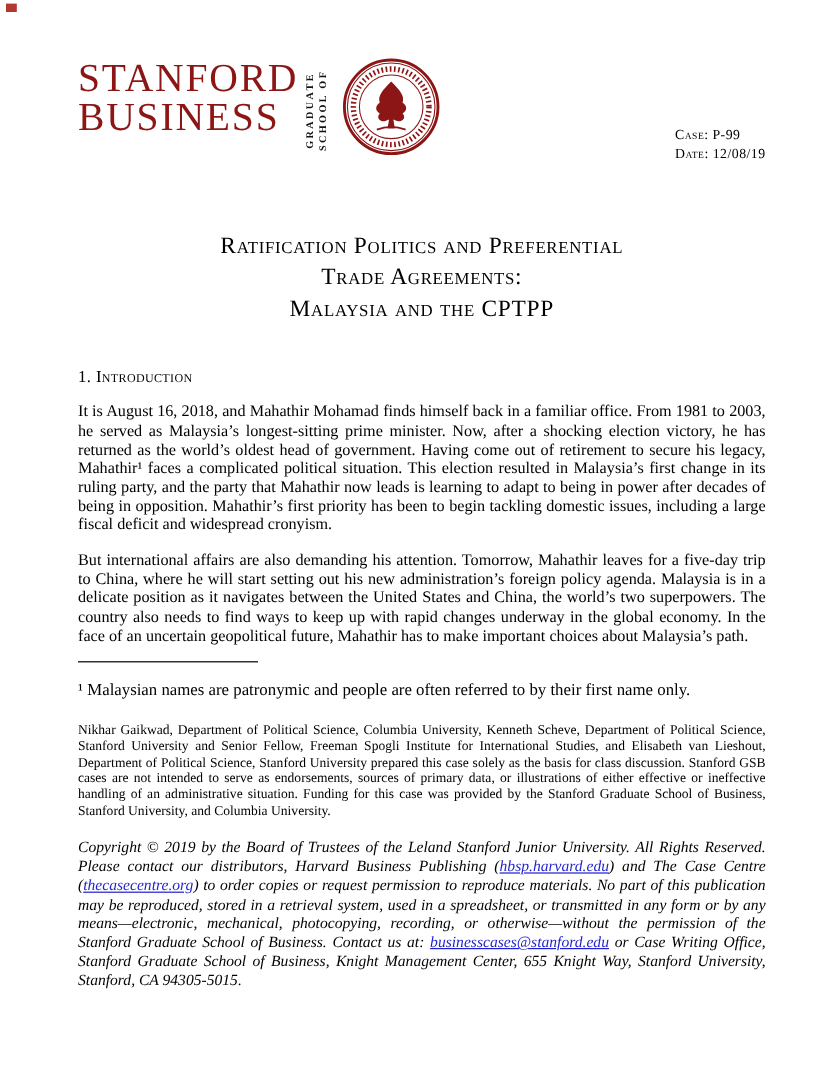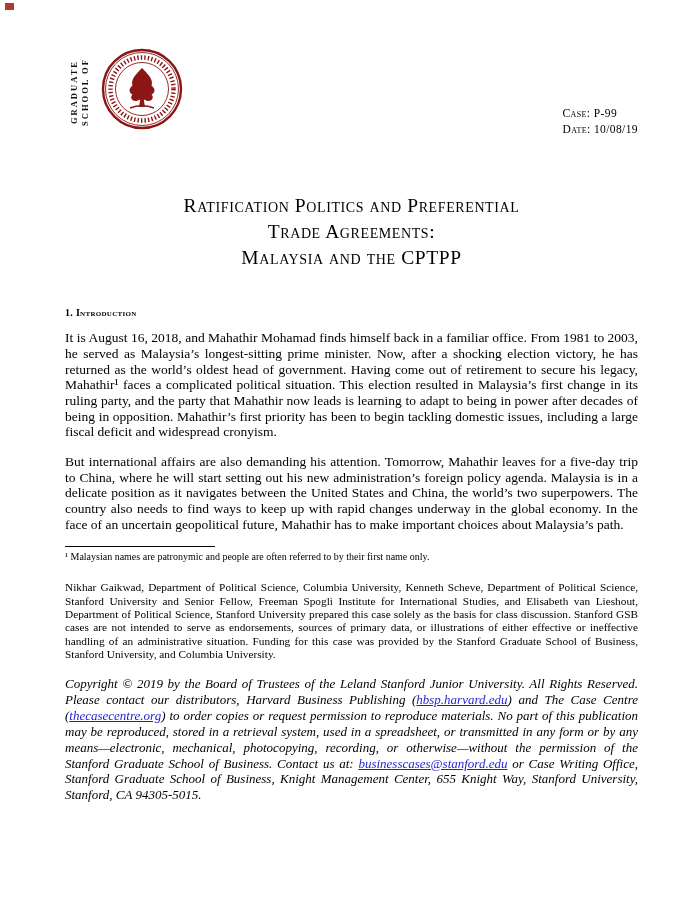--- a/index.html
+++ b/index.html
@@ -41,34 +41,34 @@
   
   .doc-title {
     margin-top:56px; text-align:center;
     font-variant:small-caps; font-size:19.5px; letter-spacing:0.6px;
     line-height:1.34; font-weight:400;
   }
 
   
   .section-heading {
     margin-top:36px;
-    font-weight:700; font-variant:small-caps;
-    font-size:10px; letter-spacing:0.3px;
+    font-weight:400; font-variant:small-caps;
+    font-size:14px; letter-spacing:0.3px;
   }
 
   
   .body-text { margin-top:12px; }
   .body-text p {
     font-size:13.5px; line-height:1.16; text-align:justify;
     margin-bottom:14px;
   }
 
   
   .footnote-rule { width:150px; border-top:1px solid #000; margin-top:4px; }
-  .footnote { font-size:10px; margin-top:4px; line-height:1.2; }
+  .footnote { font-size:14px; margin-top:16px; line-height:1.2; }
 
   .attribution {
     font-size:11.3px; line-height:1.18; text-align:justify; margin-top:18px;
   }
 
   .copyright {
     font-size:13px; line-height:1.22; text-align:justify;
     font-style:italic; margin-top:15px;
   }
   .copyright a { color:#1f1fcd; text-decoration:underline; cursor:pointer; }
@@ -76,38 +76,42 @@
 </head>
 <body>
 
 <div class="page">
   <div class="corner-mark"></div>
 
   <div class="content">
 
     <div class="header-row">
       <div class="logo-block">
+        <div class="logo-text">
+          <div class="logo-line">STANFORD</div>
+          <div class="logo-line">BUSINESS</div>
+        </div>
         <div class="logo-vertical">
           <div class="logo-vertical-inner">
             <span>GRADUATE</span>
             <span>SCHOOL OF</span>
           </div>
         </div>
         <svg class="seal" width="82" height="82" viewBox="0 0 82 82">
           <circle cx="41" cy="41" r="39" fill="none" stroke="#8C1515" stroke-width="2.4"></circle>
           <circle cx="41" cy="41" r="36.5" fill="none" stroke="#8C1515" stroke-width="0.9"></circle>
           <circle cx="41" cy="41" r="26.5" fill="none" stroke="#8C1515" stroke-width="0.9"></circle>
           <circle cx="41" cy="41" r="31.5" fill="none" stroke="#8C1515" stroke-width="4.5" stroke-dasharray="1.4 2.1"></circle>
           <path d="M41 20 C34 27 29.5 32 31.5 37.5 C27.5 40.5 27.5 44.5 31.5 46.5 C28.5 49.5 31 53.5 35.5 53 L39.2 51.5 L38 59 L44 59 L42.8 51.5 L46.5 53 C51 53.5 53.5 49.5 50.5 46.5 C54.5 44.5 54.5 40.5 50.5 37.5 C52.5 32 48 27 41 20 Z" fill="#8C1515"></path>
           <path d="M29 60 Q41 55.5 53 60" stroke="#8C1515" stroke-width="1.4" fill="none"></path>
         </svg>
       </div>
       <div class="case-info">
         <div>Case: P-99</div>
-        <div>Date: 10/08/19</div>
+        <div>Date: 12/08/19</div>
       </div>
     </div>
 
     <div class="doc-title">
       <div>Ratification Politics and Preferential</div>
       <div>Trade Agreements:</div>
       <div>Malaysia and the CPTPP</div>
     </div>
 
     <div class="section-heading">1.  Introduction</div>

